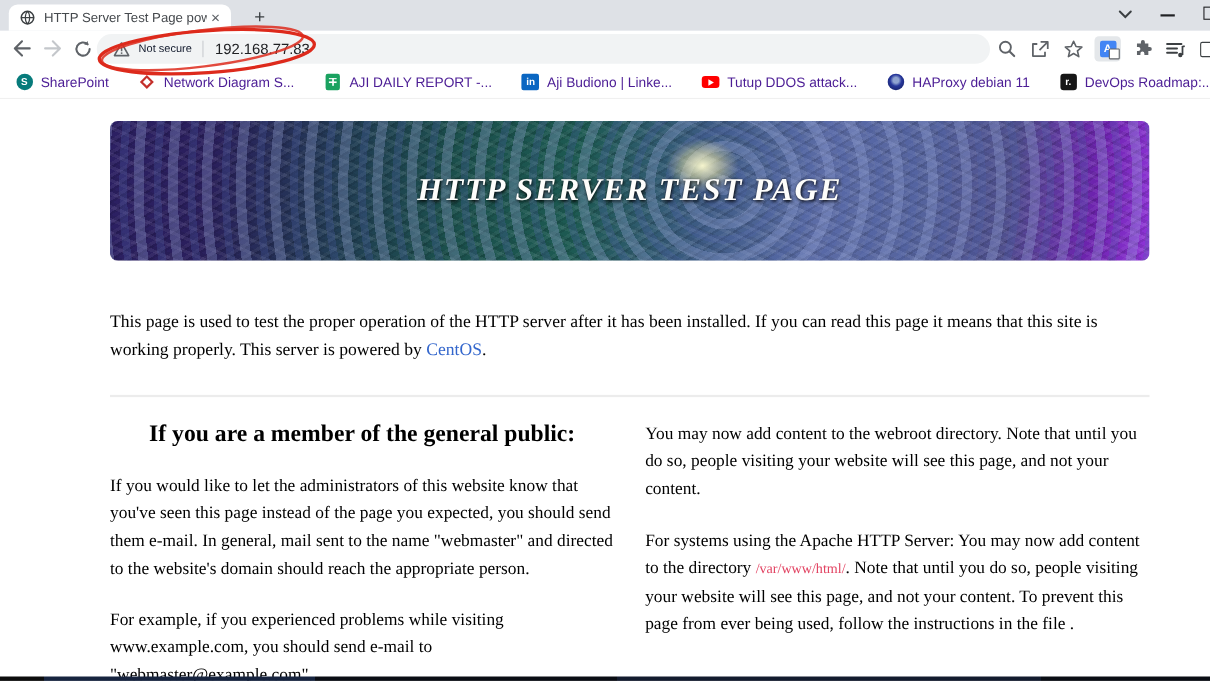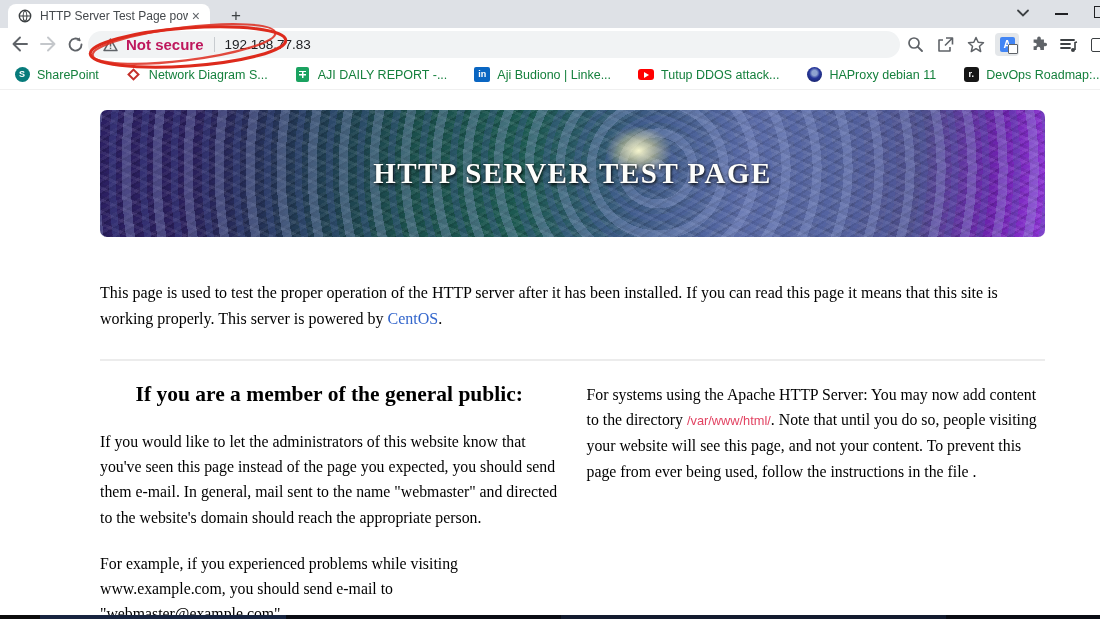--- a/index.html
+++ b/index.html
@@ -19,42 +19,42 @@
   .win-chevron { position:absolute; top:8px; left:1016px; }
   .win-min { position:absolute; top:13px; left:1055px; width:13px; height:2px; background:#202124; }
   .win-max-partial { position:absolute; top:6px; left:1094px; width:12px; height:12px;
                      border:1.6px solid #202124; background:#dee1e6; }
 
   
   .toolbar { position:absolute; top:28px; left:0; width:1100px; height:32px; background:#fff; }
   .nav-ic { position:absolute; top:5px; width:22px; height:22px; display:flex; align-items:center; justify-content:center; }
   .omnibox { position:absolute; top:3px; left:88px; width:812px; height:27px; background:#f1f3f4;
              border-radius:14px; display:flex; align-items:center; padding-left:15px; }
-  .omni-sec { font-size:15px; color:#be185d; margin-left:8px;font-weight:bold; }
+  .omni-sec { font-size:10px; color:#0f172a; margin-left:8px; }
   .omni-div { width:1px; height:15px; background:#c8ccd0; margin:0 10px; }
   .omni-url { font-size:13.5px; color:#202124; }
   .tb-right { position:absolute; top:5px; left:905px; display:flex; align-items:center; gap:9px; }
   .tb-ic { width:21px; height:21px; display:flex; align-items:center; justify-content:center; }
   .translate-wrap { background:#e4e7ea; border-radius:4px; width:24px; height:23px;
                     display:flex; align-items:center; justify-content:center; }
   .translate-box { width:15px; height:15px; background:#4285f4; border-radius:2px; position:relative;
                    color:#fff; font-size:10px; font-weight:bold; text-align:center; line-height:15px; }
   .translate-box::after { content:""; position:absolute; right:-3px; bottom:-2px; width:8px; height:8px;
                    background:#fff; border:1.5px solid #5f6368; border-radius:1px; }
   .sidebar-ic { width:15px; height:14px; border:1.8px solid #3c4043; border-radius:2px; position:relative; }
   .sidebar-ic::after { content:""; position:absolute; right:0; top:0; width:5px; height:100%; background:#3c4043; }
 
   
   .annotation { position:absolute; top:20px; left:80px; width:220px; height:56px; pointer-events:none; z-index:30; }
 
   
   .bookmarks { position:absolute; top:60px; left:0; width:1100px; height:30px; background:#fff;
                display:flex; align-items:center; padding-left:14px; gap:27px; border-bottom:1px solid #f0f0f0; }
   .bm { display:flex; align-items:center; gap:7px; white-space:nowrap; }
-  .bm-label { font-size:12.5px; color:#15803d; }
+  .bm-label { font-size:12.5px; color:#4c1d95; }
   .bm-ic { width:16px; height:16px; display:flex; align-items:center; justify-content:center; flex:0 0 auto; }
   .glyph { color:#fff; font-weight:bold; font-size:9px; font-family:"Liberation Sans",sans-serif; line-height:1; }
   [data-icon="sharepoint"] .bubble { width:15px; height:15px; border-radius:50%; background:#077b7b;
       display:flex; align-items:center; justify-content:center; }
   [data-icon="diagram"] .bubble { width:9px; height:9px; transform:rotate(45deg); background:#fff;
       border:2.5px solid #c4302b; display:block; }
   [data-icon="sheets"] .bubble { width:13px; height:15px; border-radius:2px; background:#1aa260; position:relative; display:block; }
   [data-icon="sheets"] .bubble::after { content:""; position:absolute; left:3px; top:4px; width:7px; height:7px;
       background:
         linear-gradient(#fff,#fff) 0 3px/7px 1.5px no-repeat,
@@ -77,29 +77,29 @@
   .page-inner { margin-left:100px; width:945px; }
   .banner { margin-top:19px; height:127px; border-radius:7px; position:relative;
       display:flex; align-items:center; justify-content:center; overflow:hidden;
       background:
         radial-gradient(ellipse 46px 34px at 57% 32%, rgba(255,253,210,0.95), rgba(246,238,170,0.5) 35%, rgba(246,238,170,0) 72%),
         repeating-radial-gradient(circle at 59% 46%, rgba(150,166,218,0.30) 0 9px, rgba(150,166,218,0) 9px 15px, rgba(78,98,170,0.26) 15px 22px, rgba(78,98,170,0) 22px 31px),
         repeating-linear-gradient(23deg, rgba(255,255,255,0.06) 0 3px, rgba(0,0,0,0.07) 3px 6px, rgba(255,255,255,0) 6px 11px),
         repeating-linear-gradient(-31deg, rgba(0,0,0,0.09) 0 2px, rgba(255,255,255,0.05) 2px 5px, rgba(0,0,0,0) 5px 9px),
         linear-gradient(97deg, #2c2063 0%, #2a1f5c 10%, #223c55 22%, #1b4f4c 33%, #1d5a52 45%, #3d5b84 57%, #5c6ca6 68%, #55639d 78%, #4f4f8e 86%, #6d23ae 94%, #8f35d8 100%); }
   .banner-title { color:#fdfdfb; font-size:29px; font-weight:bold; letter-spacing:1.5px;
-      text-shadow:1px 2px 3px rgba(0,0,0,0.75), 0 0 2px rgba(0,0,0,0.5); }
+      text-shadow:1px 2px 3px rgba(0,0,0,0.75), 0 0 2px rgba(0,0,0,0.5);font-style:italic; }
   .intro { margin-top:43px; font-size:16px; line-height:25.5px; }
   .intro a { color:#3366cc; text-decoration:none; }
   .rule { margin-top:28px; border:none; border-top:2px solid #ececec; }
   .cols { display:flex; gap:28px; margin-top:21px; }
   .col { flex:1; }
   .col h2 { font-size:21.5px; font-weight:bold; margin-bottom:22px;text-align:center; }
   .col p { font-size:15.8px; line-height:25.2px; margin-bottom:21px; }
-  code { font-family:Liberation Sans, sans-serif; font-size:12.8px; color:#e24362; }
+  code { font-family:Liberation Serif, serif; font-size:12.8px; color:#e24362; }
 
   
   .task-sliver { position:absolute; left:0; bottom:0; width:1100px; height:4px;
       background:linear-gradient(90deg,#0c0c0c 0 3.6%, #17243f 3.6% 26%, #0a0d14 26% 51%, #131b2e 51% 86%, #0a0d14 86% 100%); }
 
   svg { display:block; }
 </style>
 </head>
 <body>
 
@@ -264,20 +264,21 @@
 
       <hr class="rule">
 
       <div class="cols">
         <div class="col">
           <h2>If you are a member of the general public:</h2>
           <p>If you would like to let the administrators of this website know that you've seen this page instead of the page you expected, you should send them e-mail. In general, mail sent to the name "webmaster" and directed to the website's domain should reach the appropriate person.</p>
           <p>For example, if you experienced problems while visiting www.example.com, you should send e-mail to "webmaster@example.com".</p>
         </div>
         <div class="col">
+          <p>You may now add content to the webroot directory. Note that until you do so, people visiting your website will see this page, and not your content.</p>
           <p><span>For systems using the Apache HTTP Server: You may now add content to the directory </span><code>/var/www/html/</code><span>. Note that until you do so, people visiting your website will see this page, and not your content. To prevent this page from ever being used, follow the instructions in the file </span><span>.</span></p>
 
         </div>
       </div>
     </div>
   </div>
 
   <div class="task-sliver"></div>
 </div>
 

